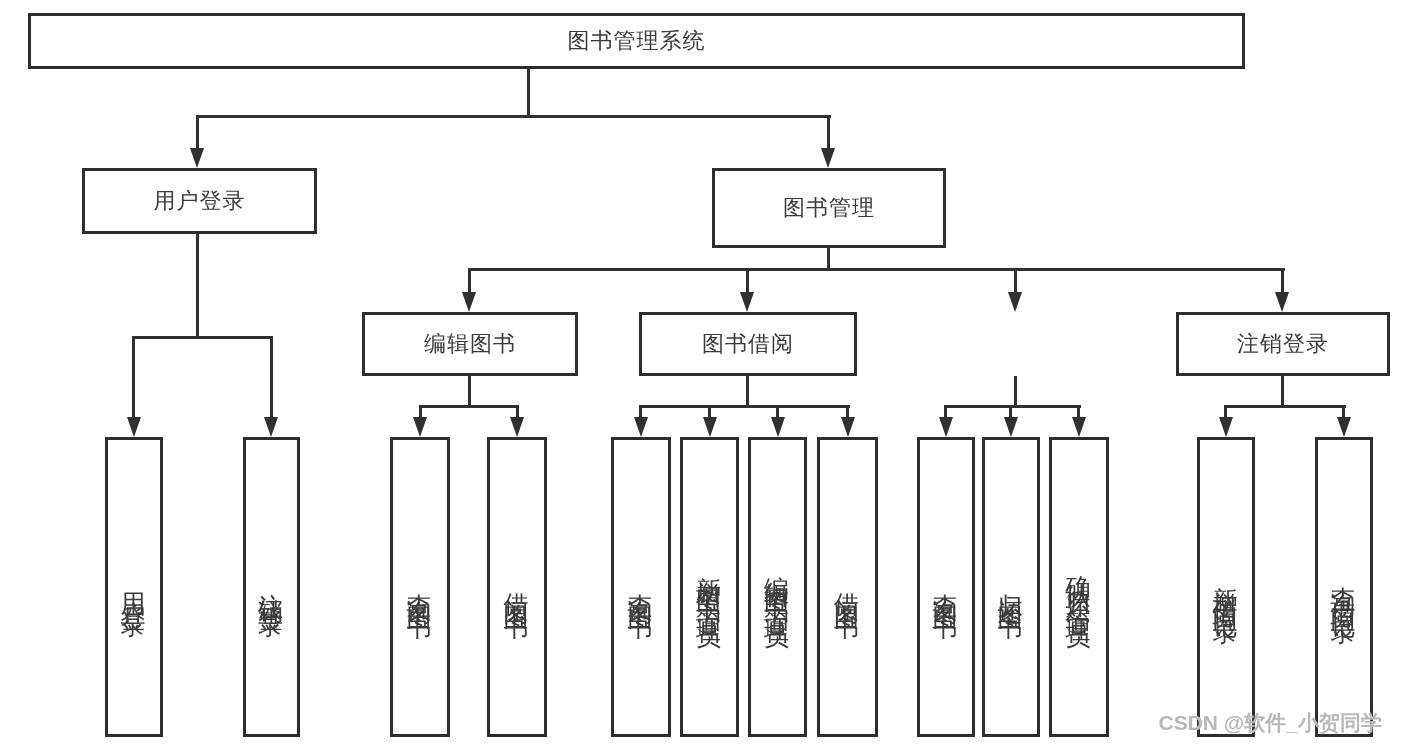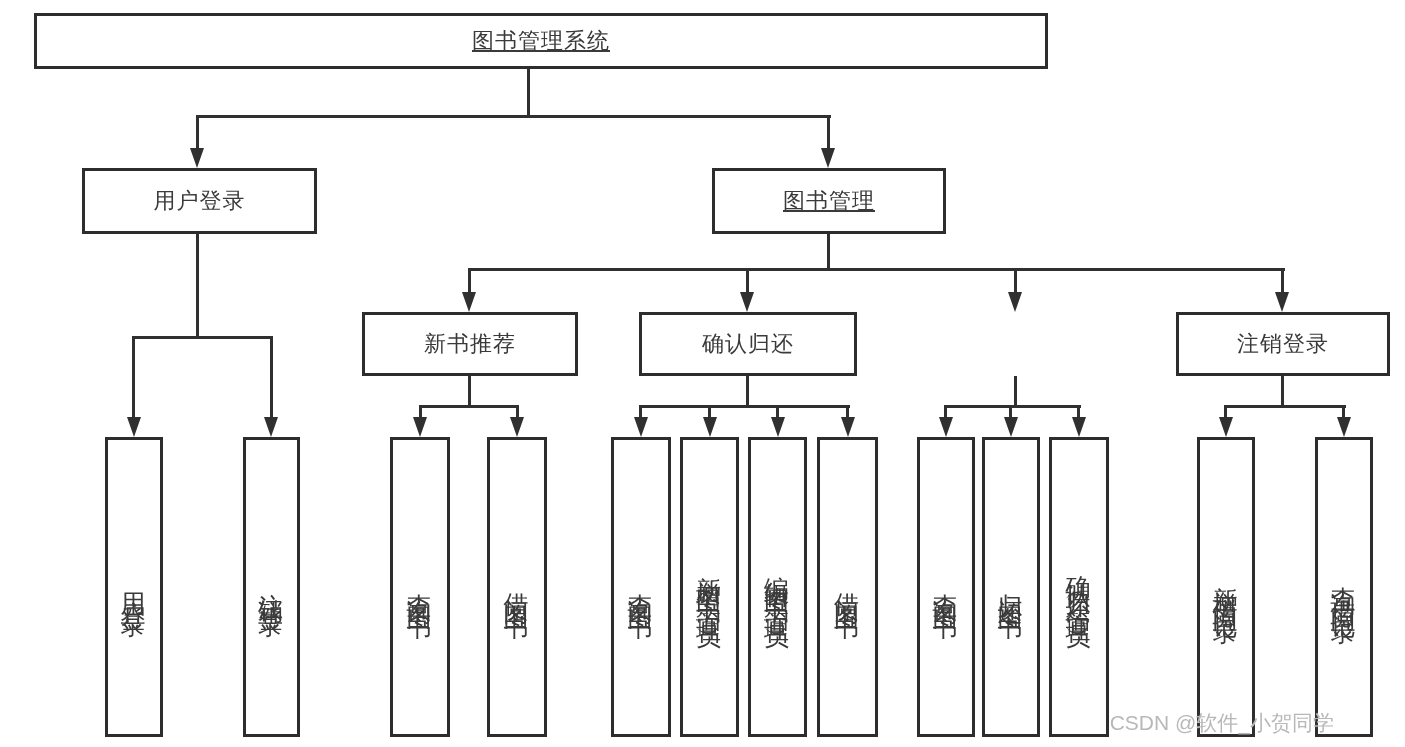--- a/index.html
+++ b/index.html
@@ -30,24 +30,25 @@
     font-size:25px;letter-spacing:7px;white-space:nowrap;
   }
   .vline,.hline{position:absolute;background:var(--line);z-index:1;}
   .arrow{
     position:absolute;width:0;height:0;z-index:1;
     border-left:7px solid transparent;
     border-right:7px solid transparent;
     border-top:20px solid var(--line);
   }
   .watermark{
-    position:absolute;left:1084px;top:709px;width:250px;
+    position:absolute;left:1132px;top:709px;width:250px;
     text-align:right;font-size:21px;color:var(--wm);
     z-index:5;white-space:nowrap;
     text-shadow:0 0 1px rgba(255,255,255,.7);
+    font-weight:bold;
   }
 </style>
 </head>
 <body>
 
 <div id="canvas">
 
   <div class="vline" style="left:527px;top:68px;width:3px;height:47px;"></div>
   <div class="hline" style="left:196px;top:115px;width:635px;height:3px;"></div>
   <div class="vline" style="left:196px;top:115px;width:3px;height:33px;"></div>
@@ -100,27 +101,27 @@
   <div class="vline" style="left:1077px;top:405px;width:3px;height:14px;"></div>
   <div class="arrow" style="left:1072px;top:417px;"></div>
 
   <div class="vline" style="left:1281px;top:376px;width:3px;height:29px;"></div>
   <div class="hline" style="left:1224px;top:405px;width:122px;height:3px;"></div>
   <div class="vline" style="left:1224px;top:405px;width:3px;height:14px;"></div>
   <div class="arrow" style="left:1219px;top:417px;"></div>
   <div class="vline" style="left:1342px;top:405px;width:3px;height:14px;"></div>
   <div class="arrow" style="left:1337px;top:417px;"></div>
 
-  <div class="box hbox" style="left:34px;top:13px;width:1014px;height:56px;text-decoration:underline;">图书管理系统</div>
+  <div class="box hbox" style="left:28px;top:13px;width:1217px;height:56px;">图书管理系统</div>
 
   <div class="box hbox" style="left:82px;top:168px;width:235px;height:66px;">用户登录</div>
-  <div class="box hbox" style="left:712px;top:168px;width:234px;height:66px;text-decoration:underline;">图书管理</div>
+  <div class="box hbox" style="left:712px;top:168px;width:234px;height:80px;">图书管理</div>
 
-  <div class="box hbox" style="left:362px;top:312px;width:216px;height:64px;">新书推荐</div>
-  <div class="box hbox" style="left:639px;top:312px;width:218px;height:64px;">确认归还</div>
+  <div class="box hbox" style="left:362px;top:312px;width:216px;height:64px;">编辑图书</div>
+  <div class="box hbox" style="left:639px;top:312px;width:218px;height:64px;">图书借阅</div>
   <div class="box hbox" style="left:1176px;top:312px;width:214px;height:64px;">注销登录</div>
 
   <div class="box leaf" style="left:105px;top:437px;width:58px;height:300px;">
     <span>用户登录</span>
   </div>
   <div class="box leaf" style="left:243px;top:437px;width:57px;height:300px;">
     <span>注销登录</span>
   </div>
 
   <div class="box leaf" style="left:390px;top:437px;width:60px;height:300px;">

